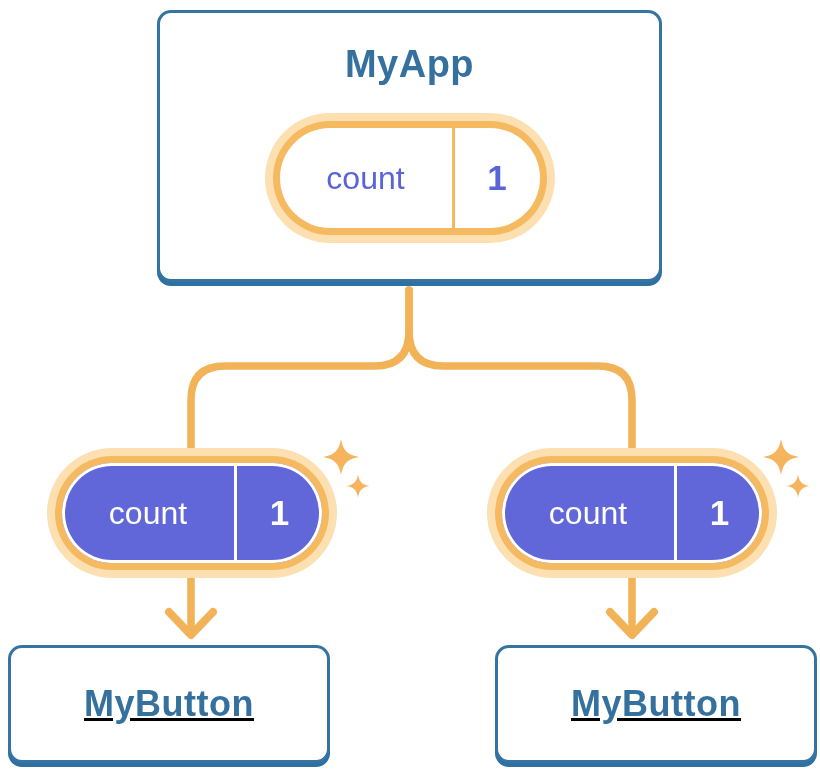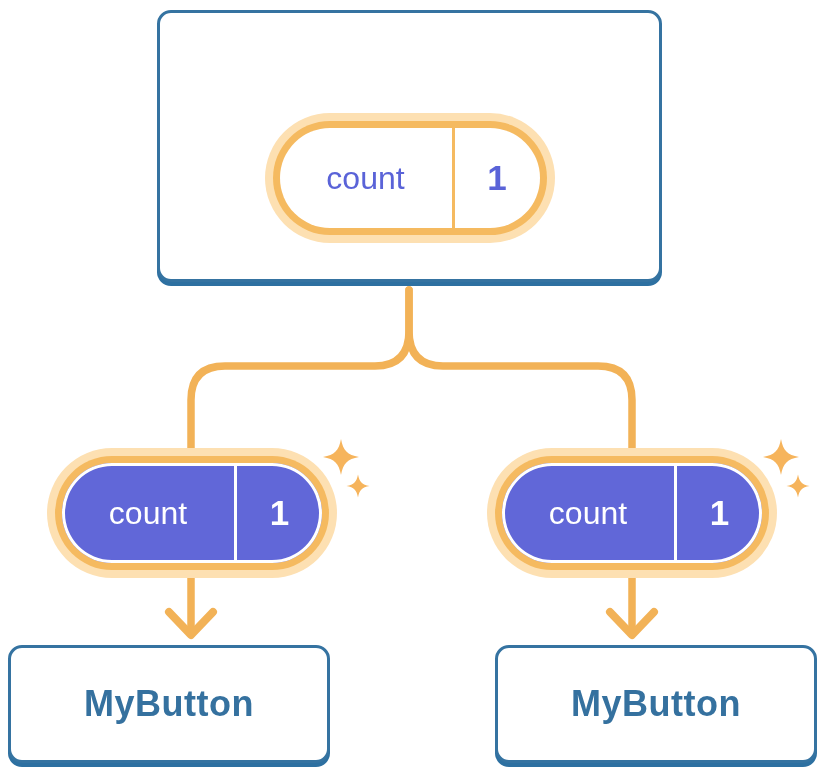--- a/index.html
+++ b/index.html
@@ -26,21 +26,21 @@
   .card-title {
     text-align: center;
     color: #35719f;
     font-size: 38px;
     font-weight: 600;
     letter-spacing: 0.5px;
   }
   .app-card > .card-title { margin-top: 30px; }
   .btn-card {
     width: 322px; height: 118px;
-    display: flex; align-items: center; justify-content: center;
+    display: flex; align-items: center; justify-content: center; text-decoration: underline;
   }
   .btn-card .card-title { font-size: 36px; }
   .btn-left  { left: 8px;   top: 645px; }
   .btn-right { left: 495px; top: 645px; }
 
   
   .pill {
     position: absolute;
     width: 260px; height: 100px;
     border-radius: 60px;
@@ -94,20 +94,21 @@
       <path transform="translate(562,119) scale(18)" d="M0,-1 C0.12,-0.35 0.35,-0.12 1,0 C0.35,0.12 0.12,0.35 0,1 C-0.12,0.35 -0.35,0.12 -1,0 C-0.35,-0.12 -0.12,-0.35 0,-1 Z"></path>
       <path transform="translate(580,149) scale(11.5)" d="M0,-1 C0.12,-0.35 0.35,-0.12 1,0 C0.35,0.12 0.12,0.35 0,1 C-0.12,0.35 -0.35,0.12 -1,0 C-0.35,-0.12 -0.12,-0.35 0,-1 Z"></path>
       <path transform="translate(341,457) scale(18)" d="M0,-1 C0.12,-0.35 0.35,-0.12 1,0 C0.35,0.12 0.12,0.35 0,1 C-0.12,0.35 -0.35,0.12 -1,0 C-0.35,-0.12 -0.12,-0.35 0,-1 Z"></path>
       <path transform="translate(358,486) scale(11.5)" d="M0,-1 C0.12,-0.35 0.35,-0.12 1,0 C0.35,0.12 0.12,0.35 0,1 C-0.12,0.35 -0.35,0.12 -1,0 C-0.35,-0.12 -0.12,-0.35 0,-1 Z"></path>
       <path transform="translate(781,457) scale(18)" d="M0,-1 C0.12,-0.35 0.35,-0.12 1,0 C0.35,0.12 0.12,0.35 0,1 C-0.12,0.35 -0.35,0.12 -1,0 C-0.35,-0.12 -0.12,-0.35 0,-1 Z"></path>
       <path transform="translate(798,486) scale(11.5)" d="M0,-1 C0.12,-0.35 0.35,-0.12 1,0 C0.35,0.12 0.12,0.35 0,1 C-0.12,0.35 -0.35,0.12 -1,0 C-0.35,-0.12 -0.12,-0.35 0,-1 Z"></path>
     </g>
   </svg>
 
   <div class="card app-card">
+    <div class="card-title">MyApp</div>
     <div class="pill light pill-top">
       <div class="pill-label">count</div>
       <div class="pill-divider"></div>
       <div class="pill-value">1</div>
     </div>
   </div>
 
   <div class="pill dark pill-left">
     <div class="pill-label">count</div>
     <div class="pill-divider"></div>

